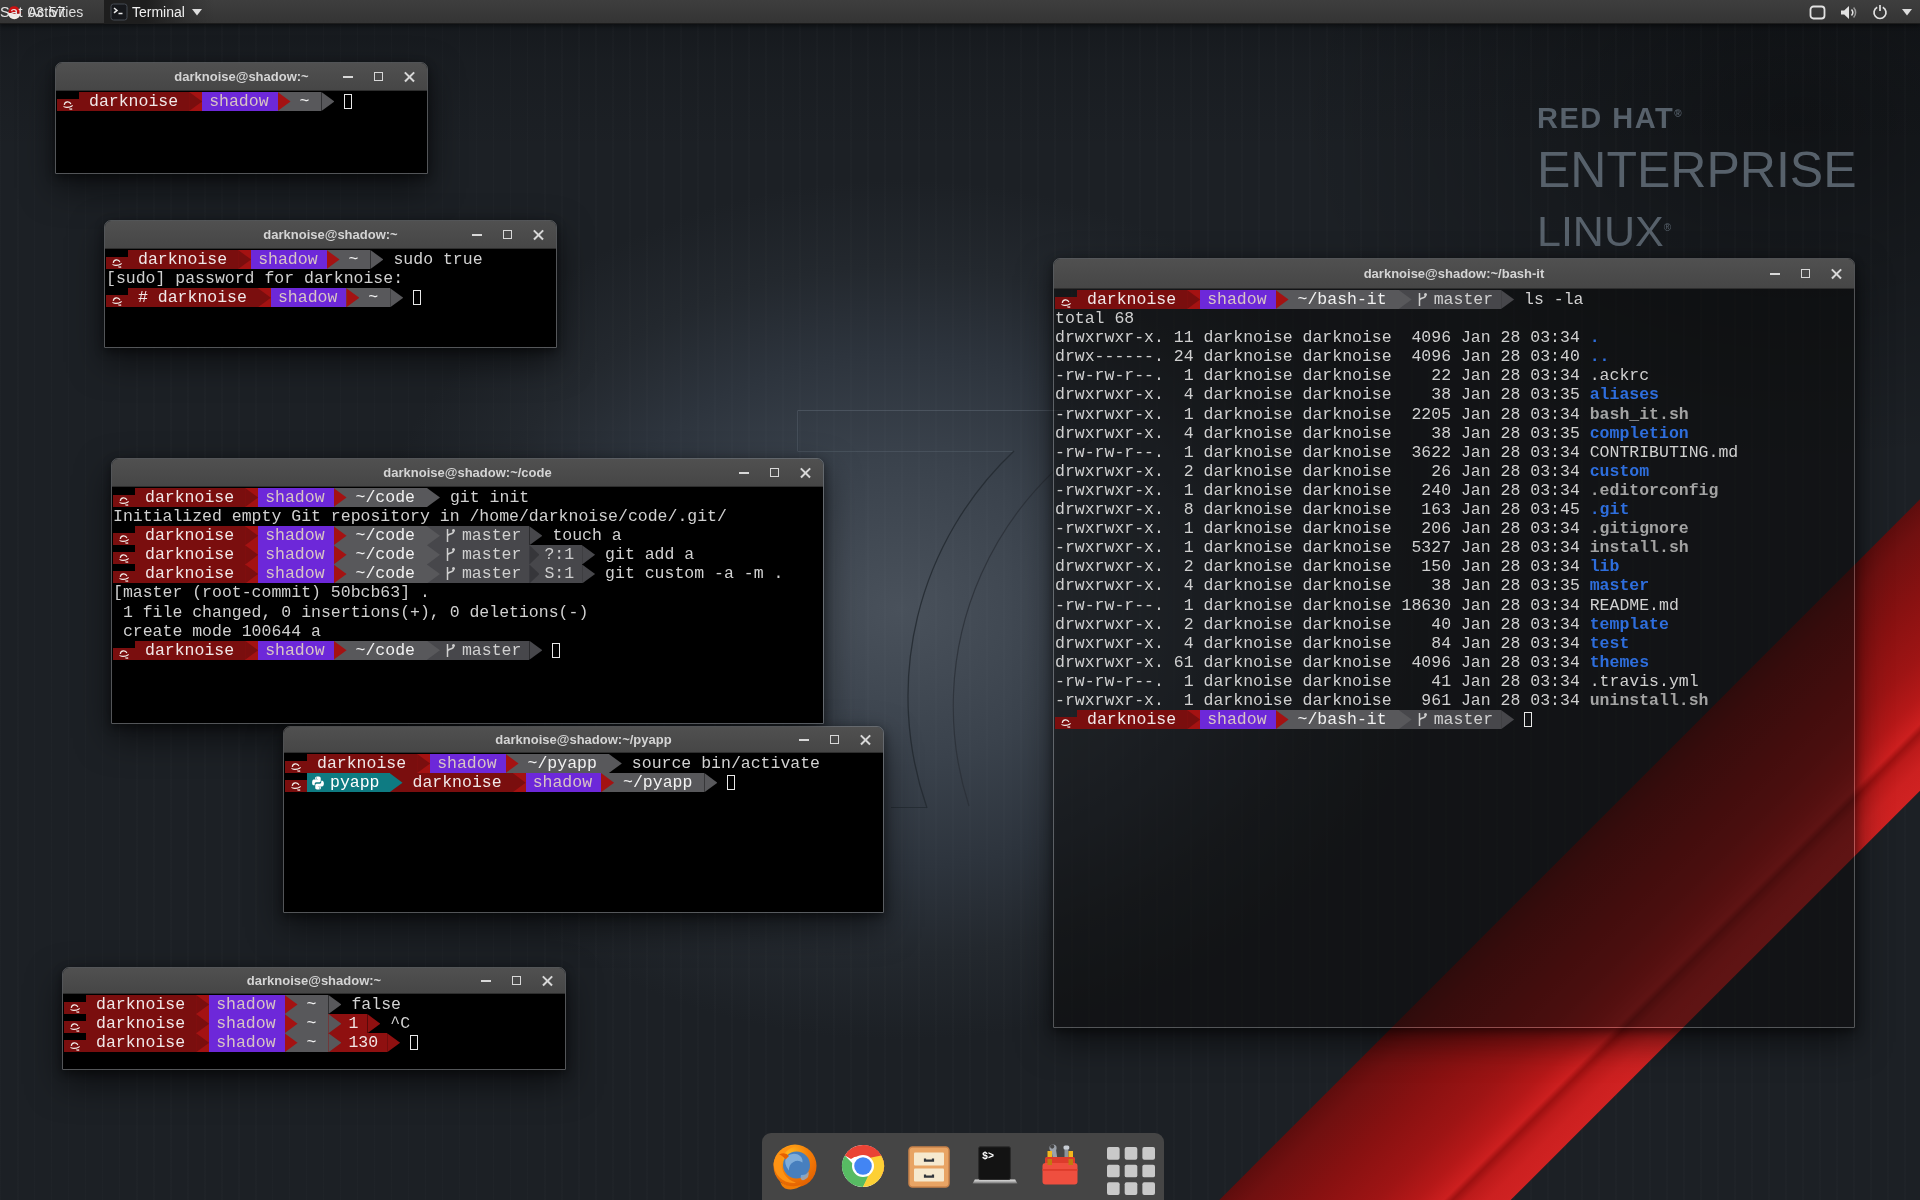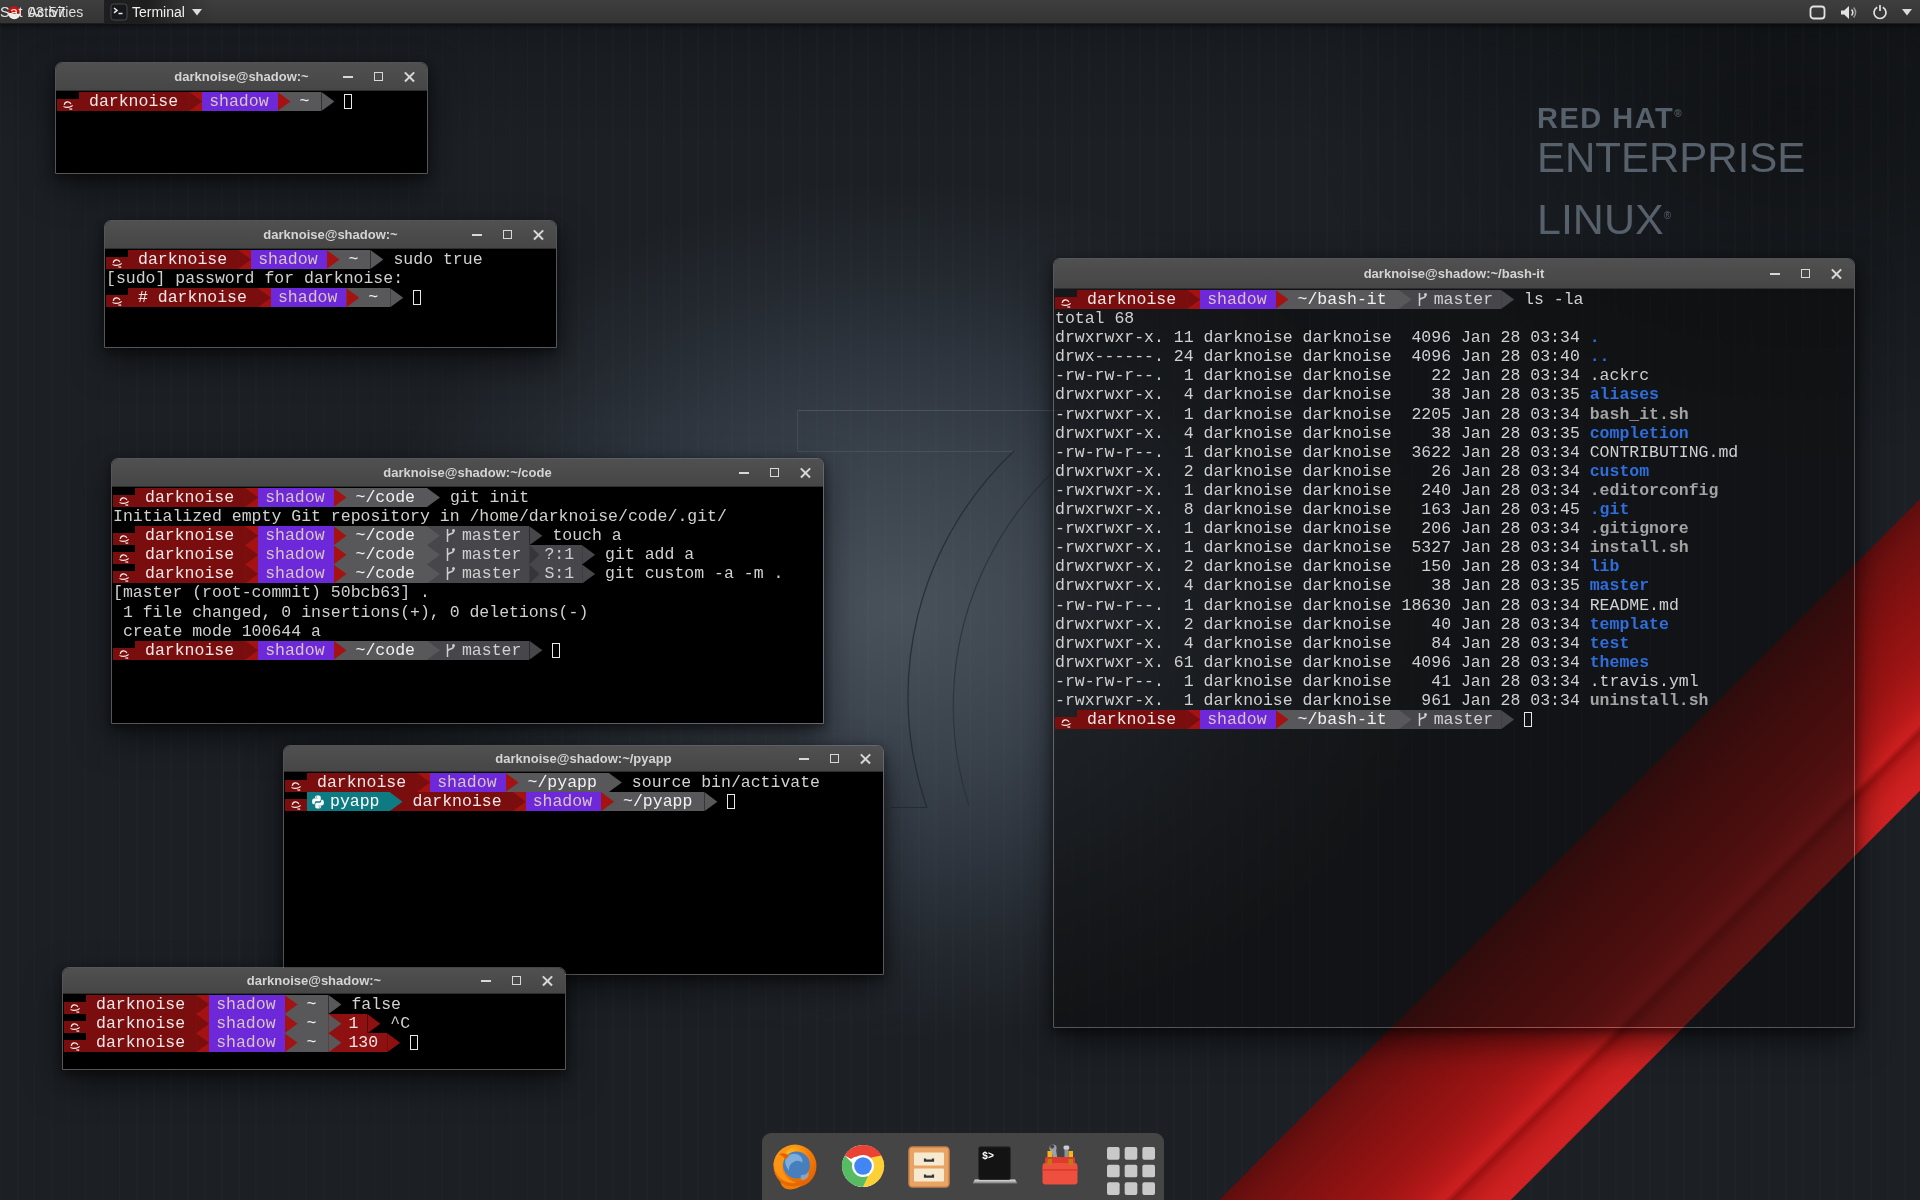--- a/index.html
+++ b/index.html
@@ -47,21 +47,21 @@
 .sep:before{content:"";position:absolute;inset:0;background:var(--a);clip-path:polygon(0 0,100% 50%,0 100%)}
 .isep{width:10px;flex:none;align-self:stretch;position:relative;background:#47474b}
 .isep:before{content:"";position:absolute;inset:0;background:#36363a;clip-path:polygon(0 0,100% 50%,0 100%)}
 .cmd{color:#d2d2d2;padding-left:10px;display:flex;align-items:center}
 .cur{display:inline-block;width:8px;height:15.5px;border:1.5px solid #e8e8e8;margin-left:10px;align-self:center}
 .fb{color:#2e6edd;font-weight:bold}
 .fg{color:#a3a3a3;font-weight:bold}
 
 #rhel{position:absolute;left:1537px;top:99px;color:#57616b}
 #rhel .l1{font-size:29px;font-weight:bold;letter-spacing:1.5px;line-height:29px}
-#rhel .l2{font-size:42px;line-height:42px;margin-top:4px;letter-spacing:0px}
+#rhel .l2{font-size:50px;line-height:42px;margin-top:16px;letter-spacing:0px}
 #rhel .l3{font-size:43px;line-height:62px;margin-top:6px}
 #rhel sup{font-size:10px}
 
 #dock{position:absolute;left:762px;top:1133px;width:402px;height:67px;background:#454545;border-radius:9px 9px 0 0}
 .dicon{position:absolute;top:9px;width:48px;height:48px}
 </style></head>
 <body>
 <div id="stage">
 <div id="wall"></div>
 <div id="redband"></div>
@@ -160,21 +160,21 @@
               <path d="M2.3 5.9 A3.4 3.4 0 0 1 8.9 5.1" fill="none" stroke="#f2eeea" stroke-width="1.25"></path>
               <path d="M0.9 6.7 Q5.2 9.2 10.6 5.9 Q11.6 6.6 9.9 7.7 Q5 10 2 8.3 Z" fill="#f2eeea"></path>
               <path d="M7.3 9.8 Q8.8 10.6 10.2 9.7" fill="none" stroke="#f2eeea" stroke-width="1.1"></path>
             </svg></span><span class="sg usr">darknoise</span><span class="sep" style="--a:#7a0e0e;--b:#a41212"></span><span class="sg shd">shadow</span><span class="sep" style="--a:#a41212;--b:#58585b"></span><span class="sg cwd">~/code</span><span class="sep" style="--a:#58585b;--b:#47474b"></span><span class="sg mst"><svg width="13" height="15" viewBox="0 0 13 15" style="margin-right:5px">
               <path d="M3.5 1 V14 M3.5 8.5 C3.5 5 9.5 7 9.5 3.8" stroke="#cfcfcf" stroke-width="1.5" fill="none"></path>
               <circle cx="9.5" cy="2.6" r="1.5" fill="#cfcfcf"></circle>
             </svg>master</span><span class="sep" style="--a:#47474b"></span><span class="cur"></span></div>
  </div>
 </div>
 
-<div class="win" style="left:283px;top:745px;width:601px;height:230px">
+<div class="win" style="left:283px;top:726px;width:601px;height:187px">
  <div class="tb" style="height:26px;line-height:25px">darknoise@shadow:~/pyapp<div class="btns">
           <div class="bmin"></div>
           <div class="bmax"></div>
           <div class="bcls"></div>
         </div></div>
  <div class="body" style="height:calc(100% - 26px)">
   <div class="ln"><span class="sg hat"><svg width="12" height="12" viewBox="0 0 12 12">
               <path d="M2.3 5.9 A3.4 3.4 0 0 1 8.9 5.1" fill="none" stroke="#f2eeea" stroke-width="1.25"></path>
               <path d="M0.9 6.7 Q5.2 9.2 10.6 5.9 Q11.6 6.6 9.9 7.7 Q5 10 2 8.3 Z" fill="#f2eeea"></path>
               <path d="M7.3 9.8 Q8.8 10.6 10.2 9.7" fill="none" stroke="#f2eeea" stroke-width="1.1"></path>

